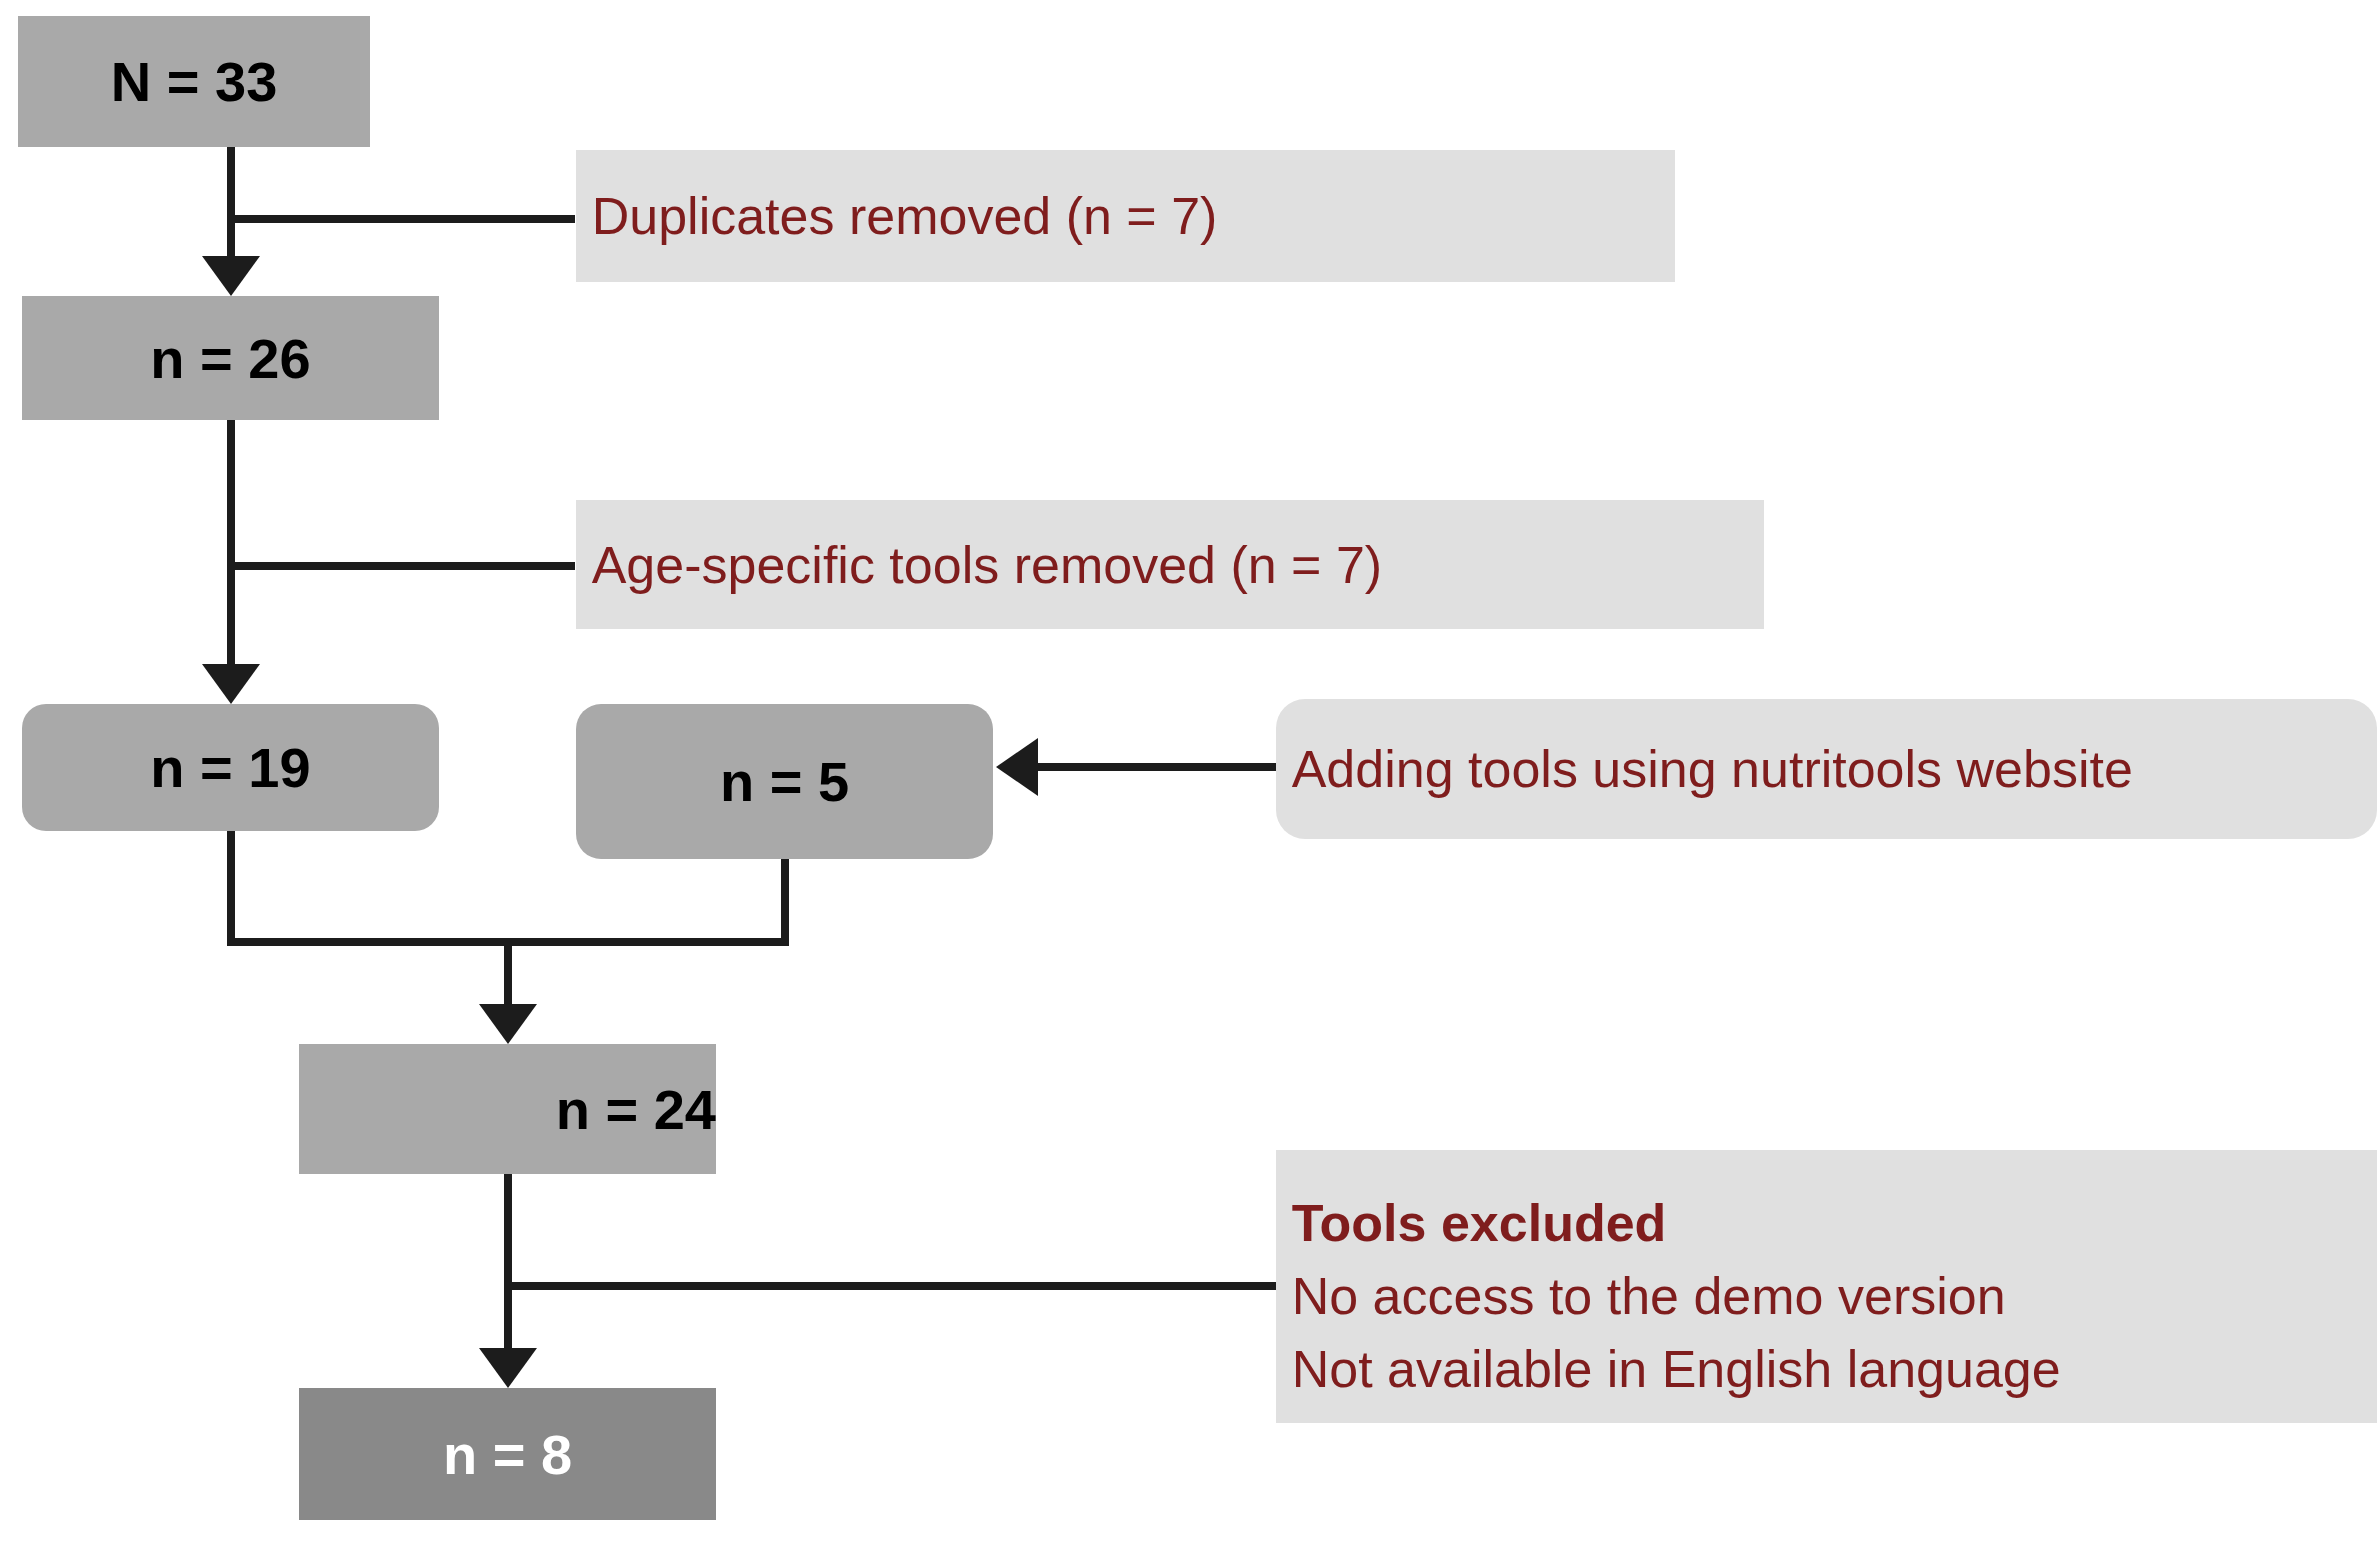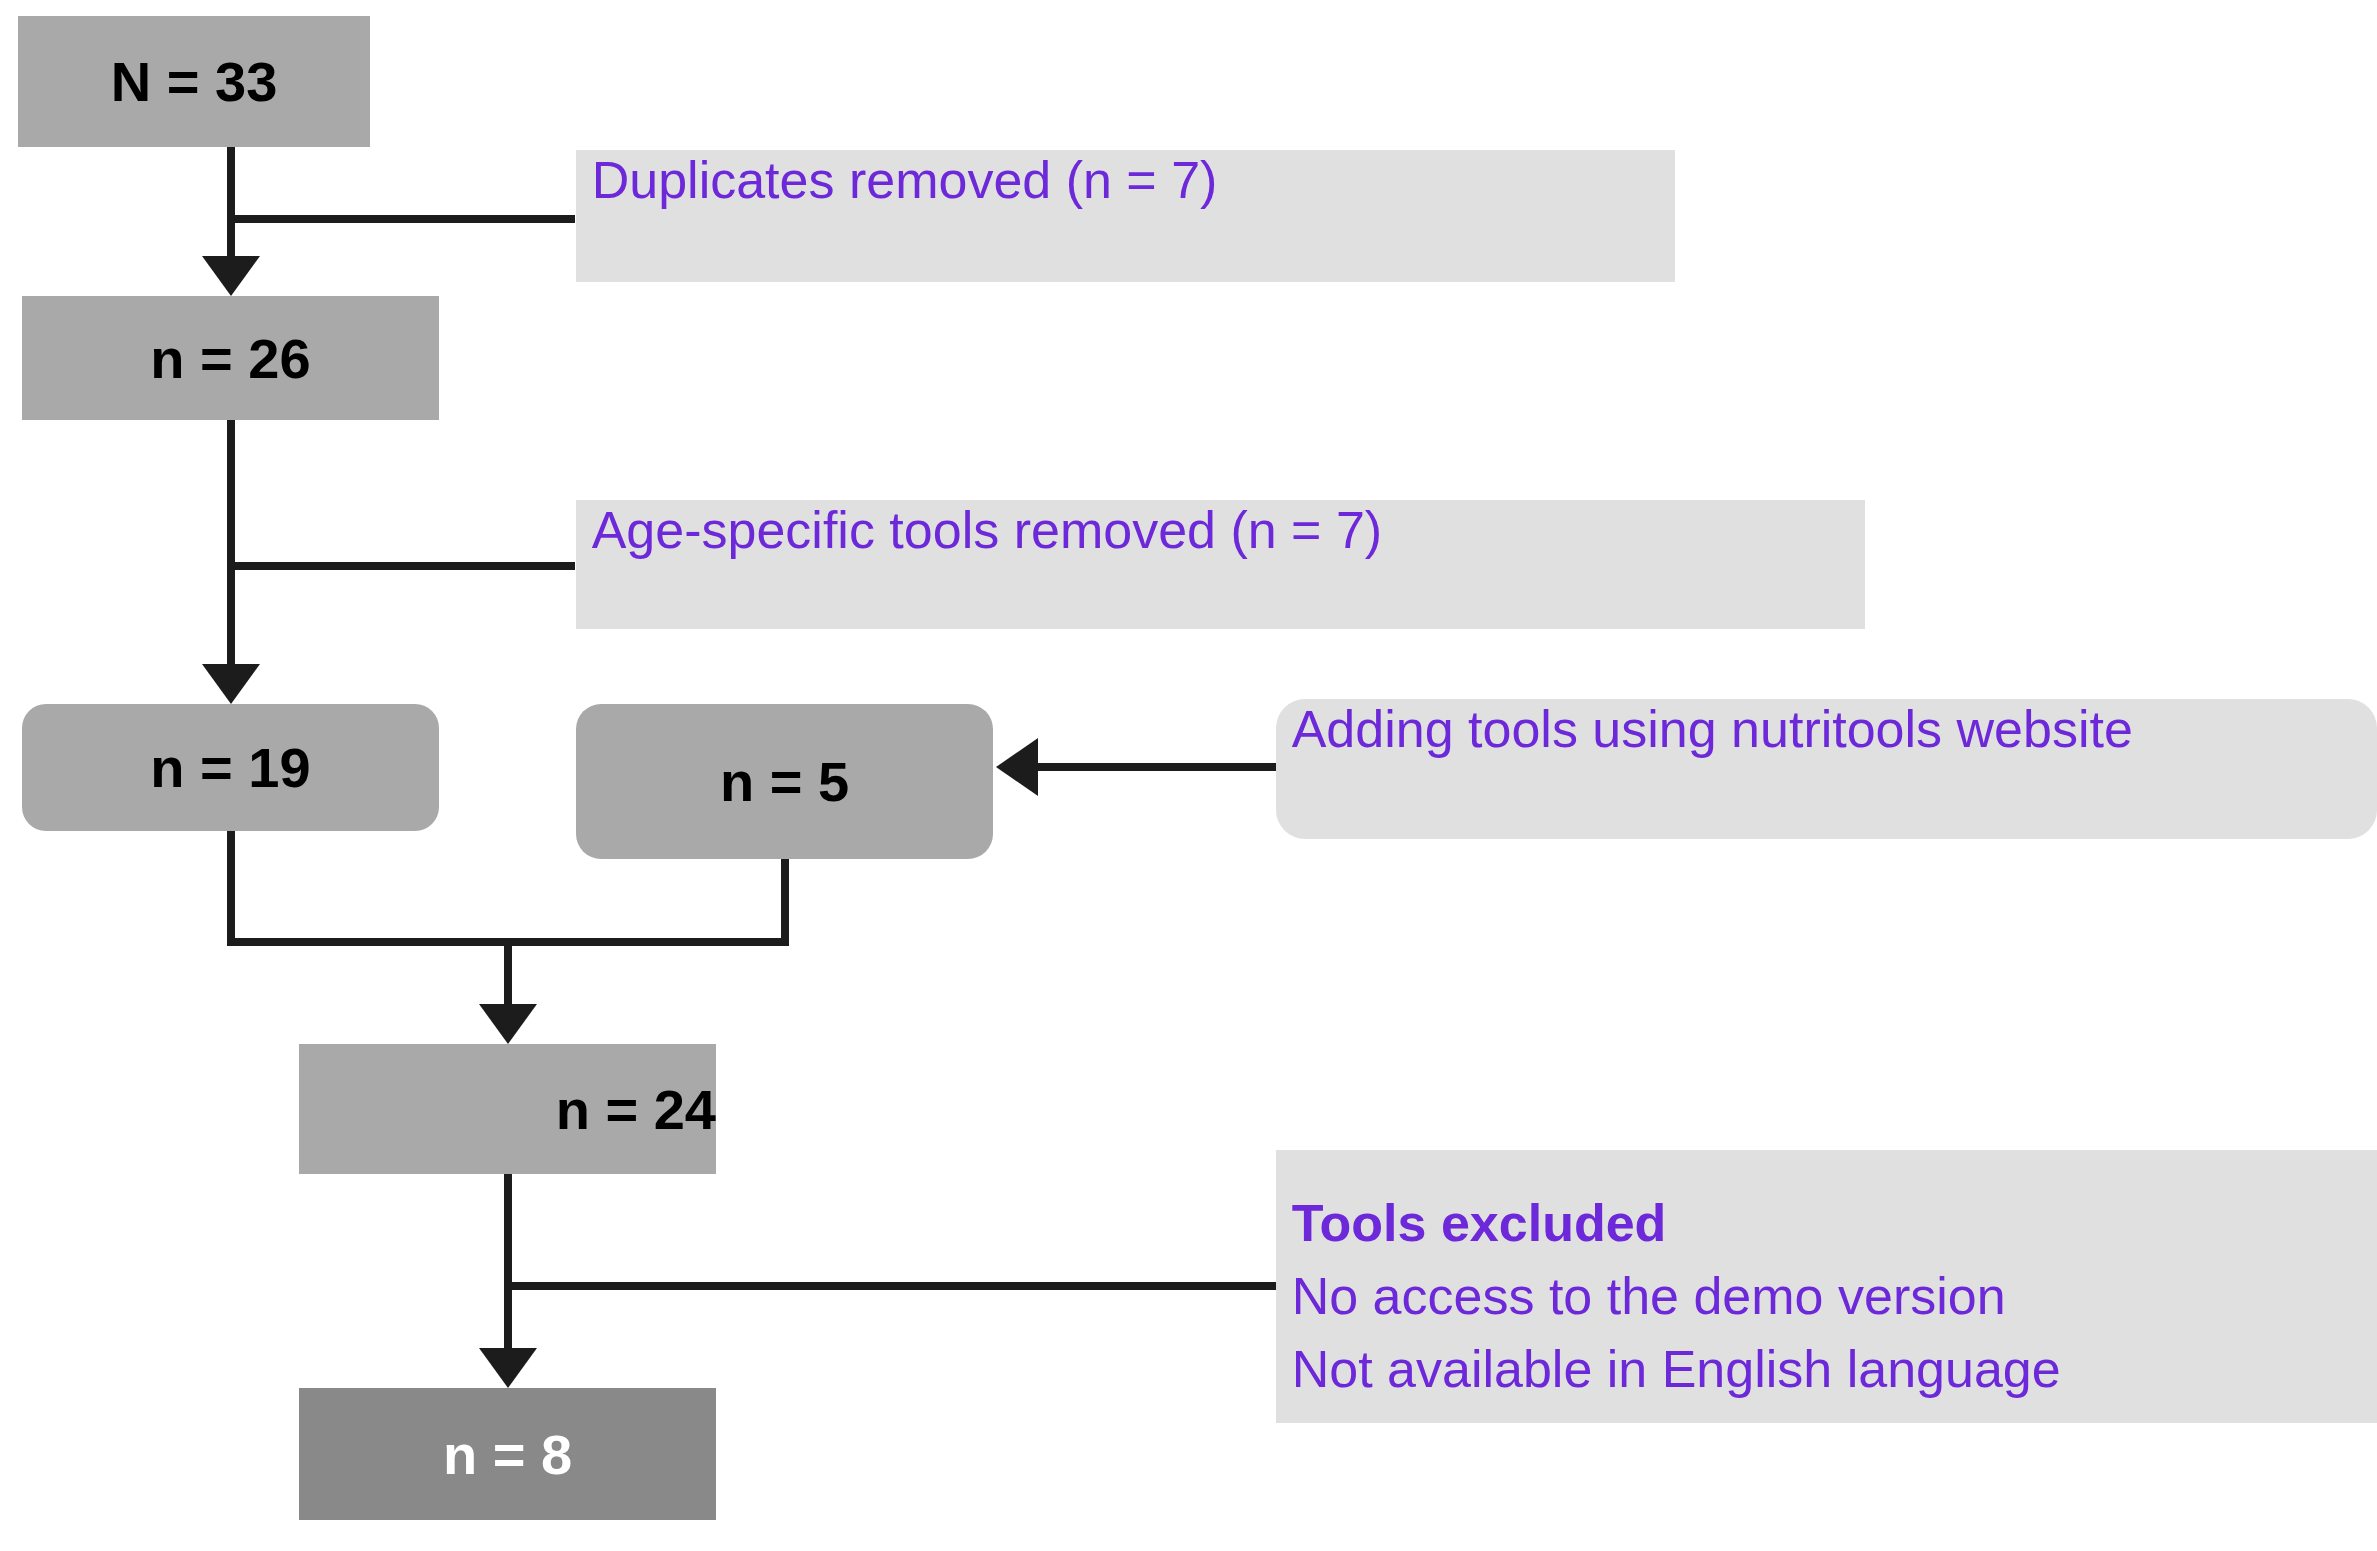--- a/index.html
+++ b/index.html
@@ -30,28 +30,28 @@
   #node-n26 { left: 22px;  top: 296px;  width: 417px; height: 124px; }
   #node-n19 { left: 22px;  top: 704px;  width: 417px; height: 127px; }
   #node-n5  { left: 576px; top: 704px;  width: 417px; height: 155px; border-radius: 25px; }
   #node-n24 { left: 299px; top: 1044px; width: 417px; height: 130px; }
   #node-n8  { left: 299px; top: 1388px; width: 417px; height: 132px; }
 
   
   .note {
     position: absolute;
     display: flex;
-    align-items: flex-start;
+    align-items: center;
     font-size: 52px;
-    color: #6d28d9;
+    color: #7f1d1d;
     padding-left: 15.7px;
     box-sizing: border-box;
   }
   #note-duplicates { left: 576px;  top: 150px;  width: 1099px; height: 132px; }
-  #note-age        { left: 576px;  top: 500px;  width: 1289px; height: 129px; }
+  #note-age        { left: 576px;  top: 500px;  width: 1188px; height: 129px; }
   #note-adding     { left: 1276px; top: 699px;  width: 1101px; height: 140px; border-radius: 29px; }
   #note-excluded {
     left: 1276px; top: 1150px; width: 1101px; height: 273px;
     display: block;
     padding-top: 37px;
     line-height: 73px;
   }
   #note-excluded .excl-title { font-weight: bold; }
   .excl-line { display: block; }
 

